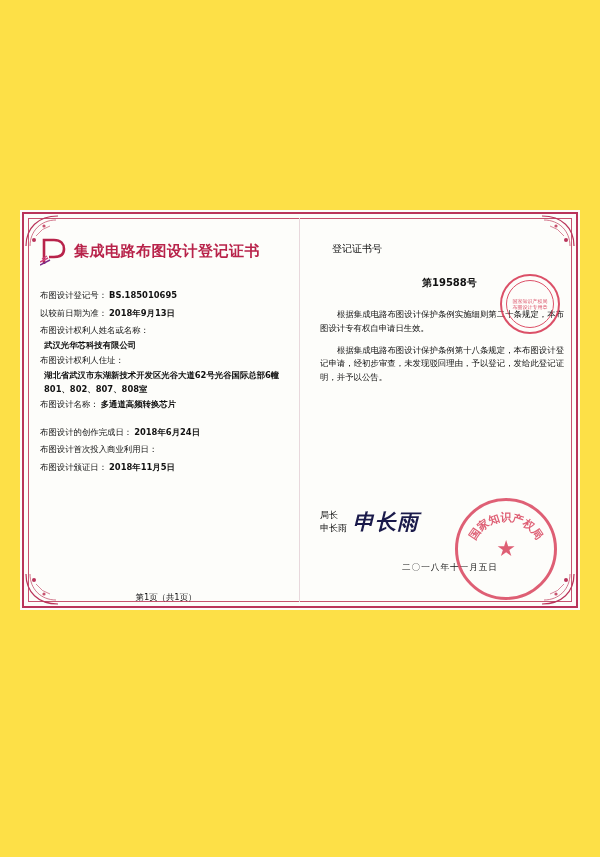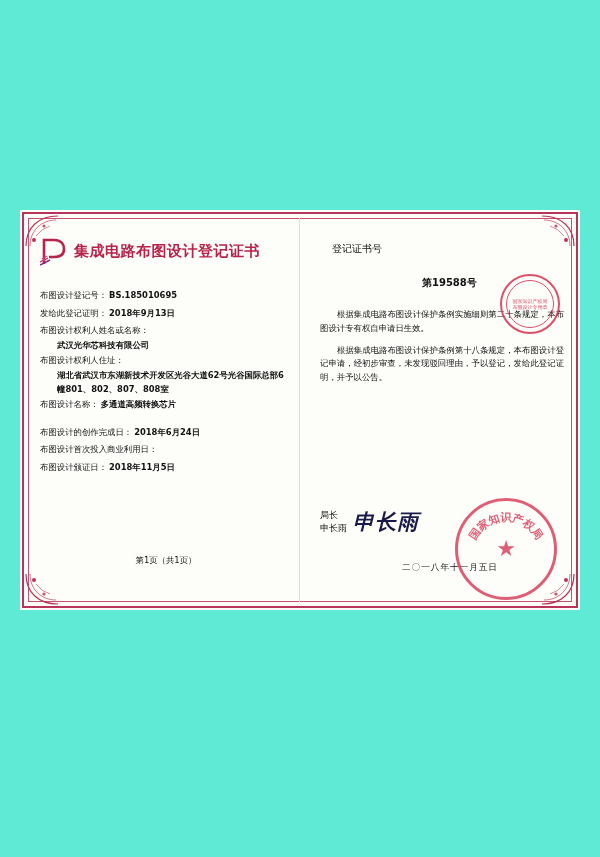--- a/index.html
+++ b/index.html
@@ -5,21 +5,21 @@
   html,body{margin:0;padding:0;}
   body{
     width:600px;height:857px;
     background:#ffffff;
     font-family:"DejaVu Sans", sans-serif;
     overflow:hidden;
   }
   .page{
     position:relative;
     width:600px;height:857px;
-    background:#5eead4;
+    background:#fde047;
   }
   
   .cert{
     position:absolute;
     left:20px; top:210px;
     width:560px; height:400px;
     background:#fdfdfa;
     box-sizing:border-box;
   }
   
@@ -93,26 +93,26 @@
   }
   .flabel{
     flex:0 0 auto;
     white-space:nowrap;
   }
   .fvalue{
     flex:1 1 auto;
     font-weight:bold;
     margin-left:2px;
   }
-  .fvalue.cont{margin-left:17px;}
+  .fvalue.cont{margin-left:4px;}
   .gap{height:10px;}
 
   .pageno{
     position:absolute;
-    left:40px; top:555px;
+    left:40px; top:592px;
     width:252px;
     text-align:center;
     font-size:8.4px;
     color:#111;
   }
 
   
   .right{
     position:absolute;
     left:320px; top:242px;
@@ -276,21 +276,21 @@
       </span>
       <span class="title">集成电路布图设计登记证书</span>
     </div>
 
     <div class="fields">
       <div class="frow">
         <span class="flabel">布图设计登记号：</span>
         <span class="fvalue">BS.185010695</span>
       </div>
       <div class="frow">
-        <span class="flabel">发给此登记证明：</span>
+        <span class="flabel">以较前日期为准：</span>
         <span class="fvalue">2018年9月13日</span>
       </div>
       <div>
         <div class="flabel">布图设计权利人姓名或名称：</div>
         <div class="fvalue cont">武汉光华芯科技有限公司</div>
       </div>
       <div>
         <div class="flabel">布图设计权利人住址：</div>
         <div class="fvalue cont">湖北省武汉市东湖新技术开发区光谷大道62号光谷国际总部6幢801、802、807、808室</div>
       </div>

